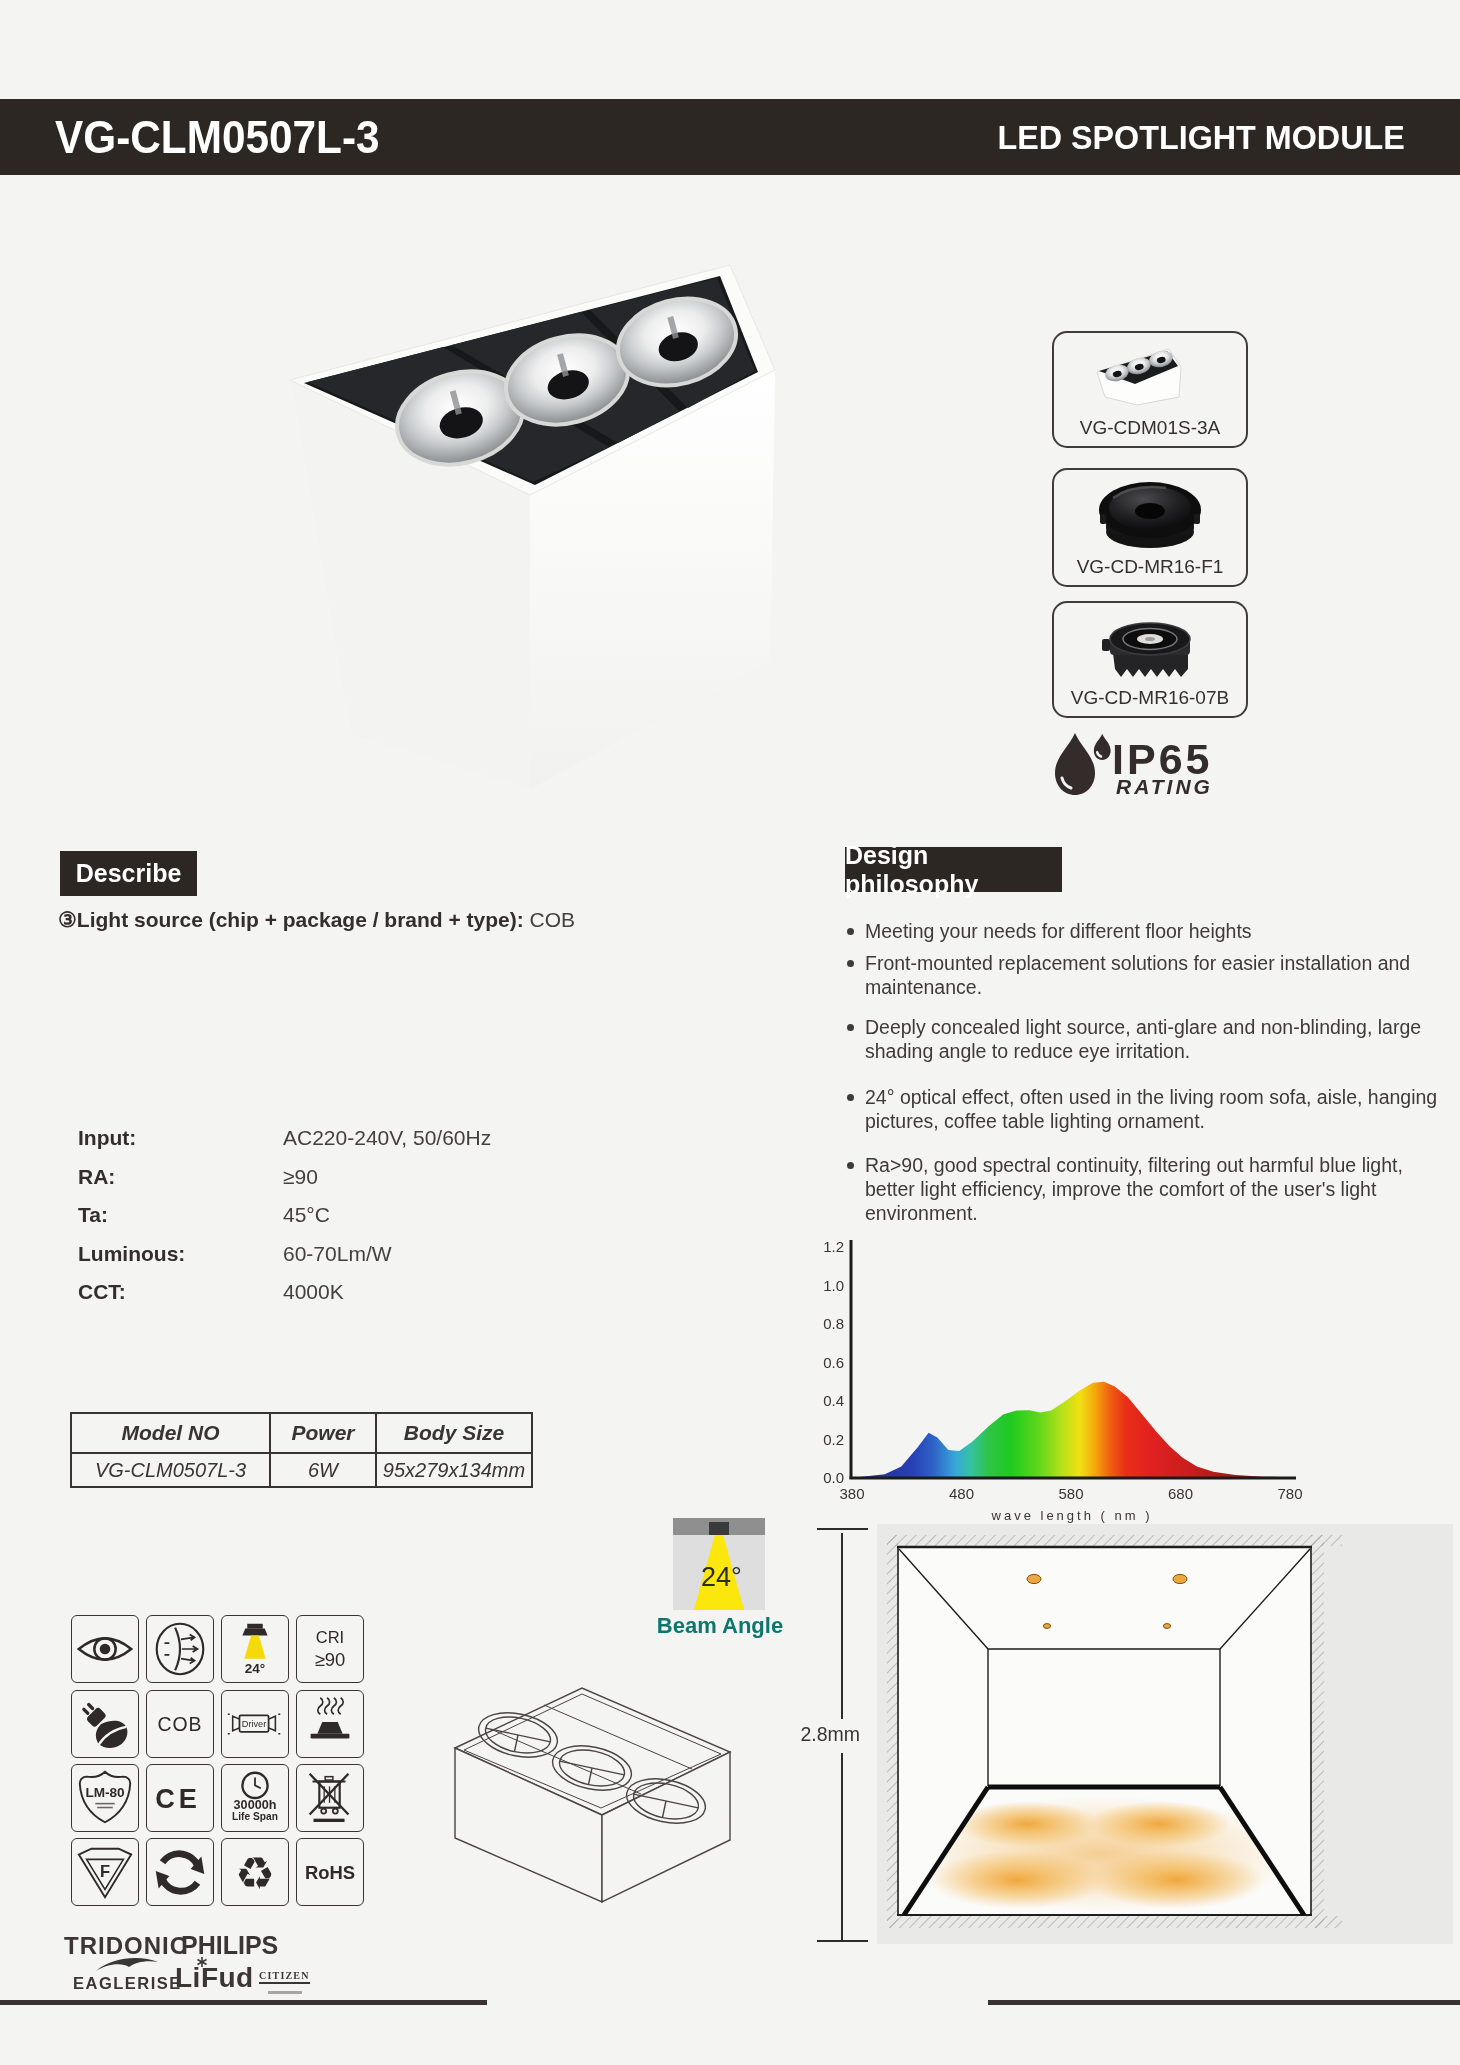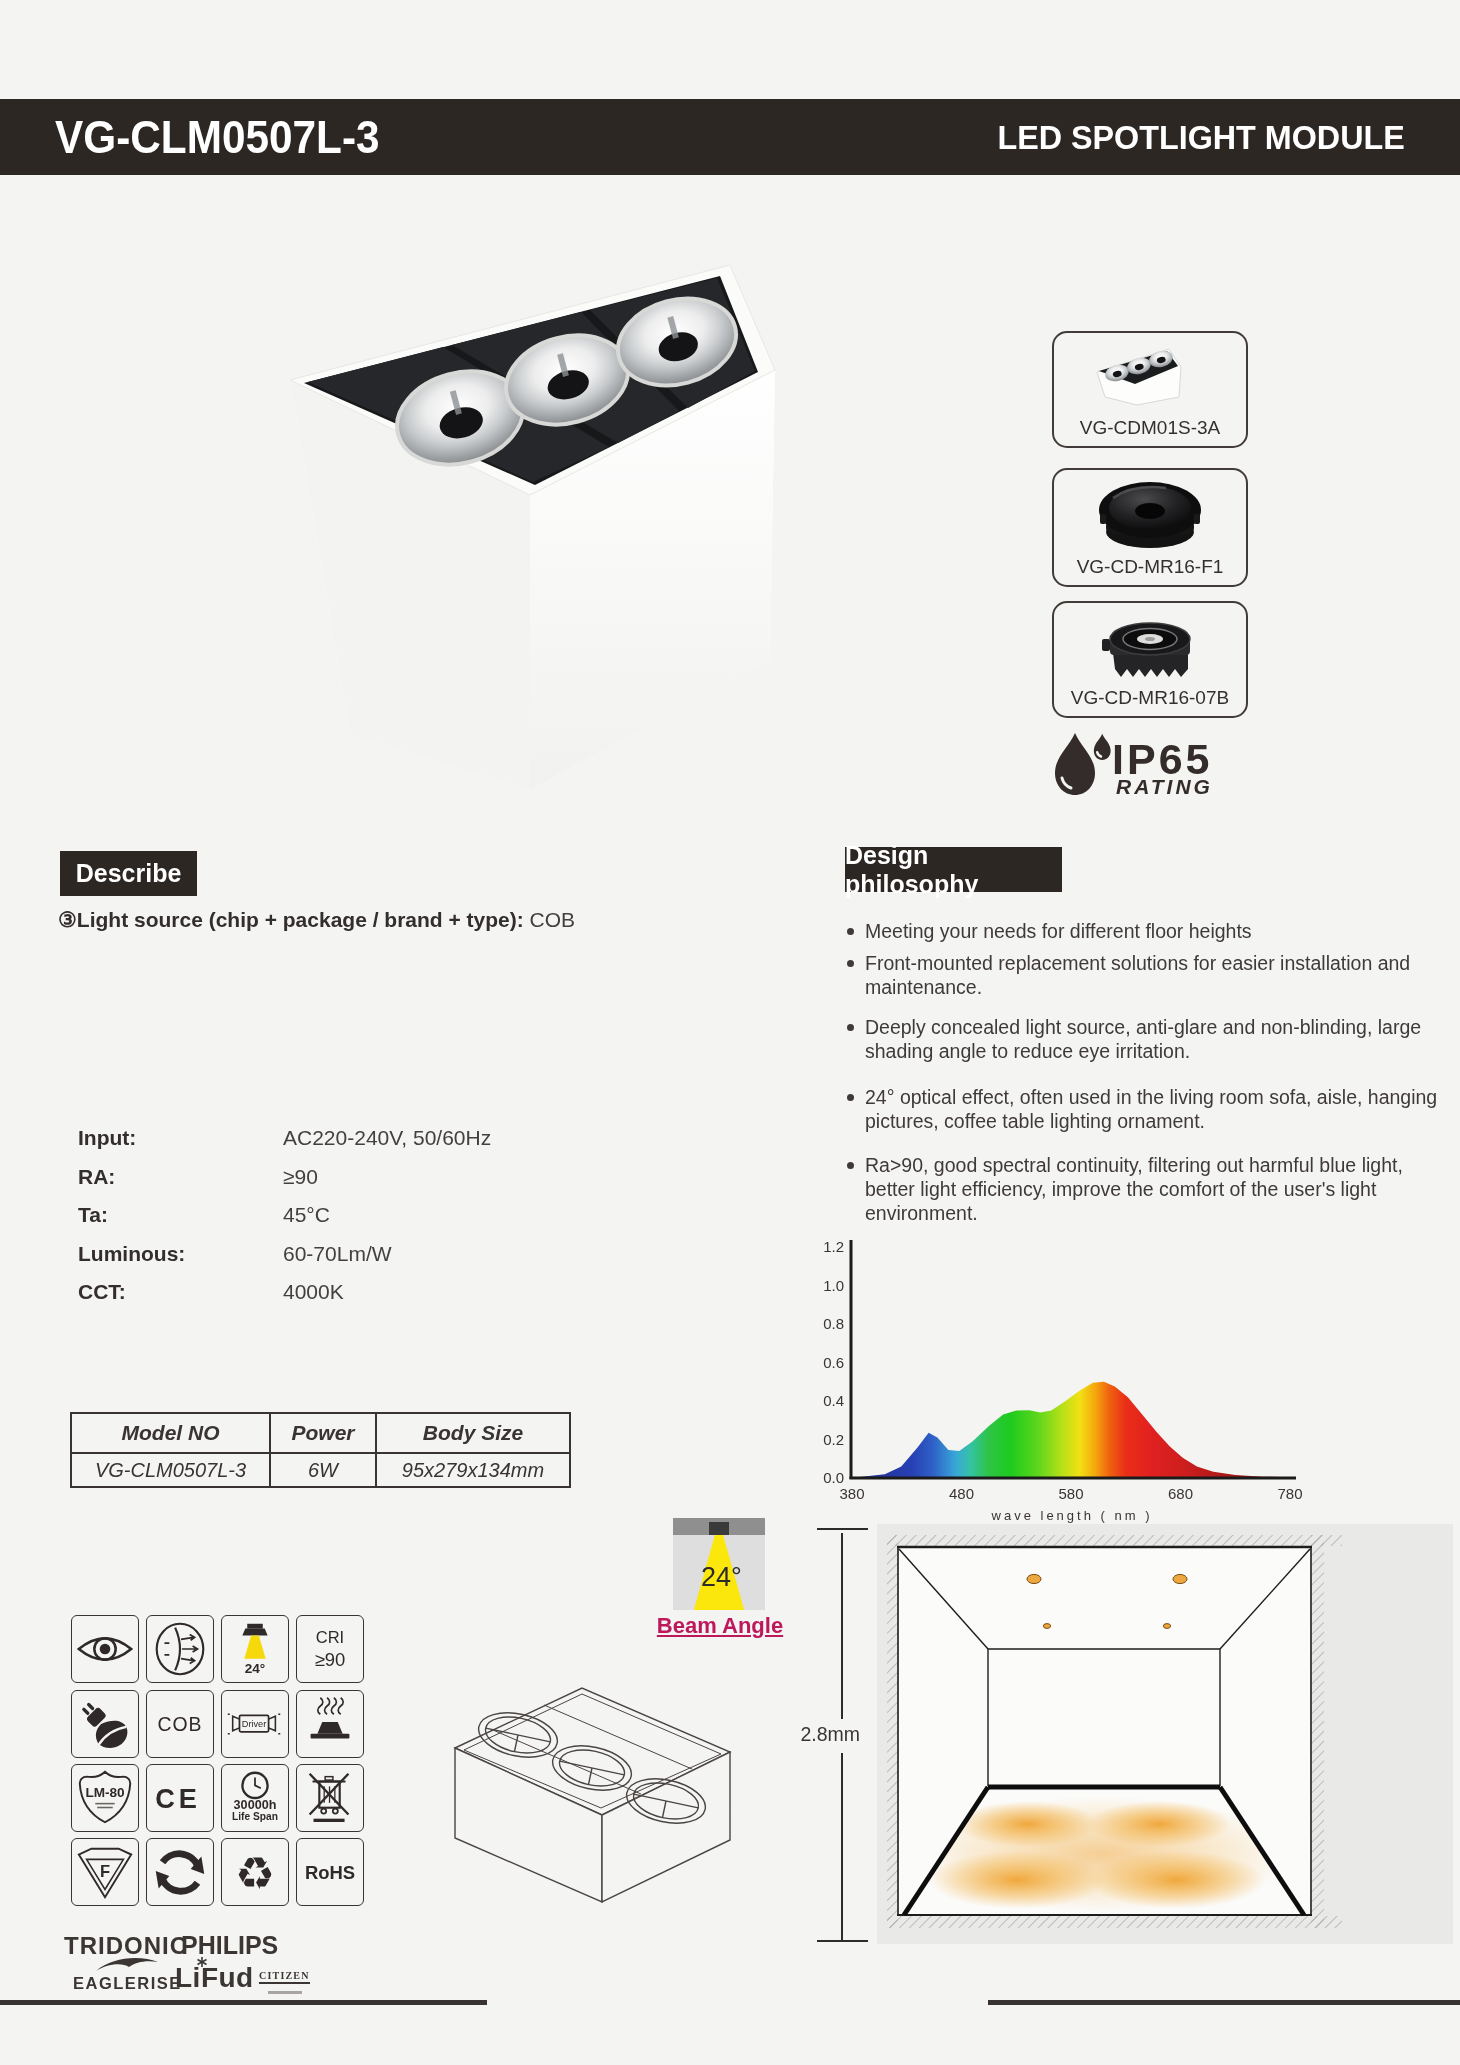--- a/index.html
+++ b/index.html
@@ -50,35 +50,35 @@
   #design-bullets li { position:relative; padding-left:20px; font-size:19.5px; line-height:24px; color:#3f3a39; }
   #design-bullets li::before { content:""; position:absolute; left:2px; top:9px; width:7px; height:7px; border-radius:50%; background:#3f3a39; }
   #design-bullets li:nth-child(1){ margin-bottom:8px; } #design-bullets li:nth-child(2){ margin-bottom:16px; }
   #design-bullets li:nth-child(3){ margin-bottom:22px; } #design-bullets li:nth-child(4){ margin-bottom:20px; }
 
   
   #model-table { position:absolute; left:70px; top:1412px; border-collapse:collapse;font-style:italic; }
   #model-table th, #model-table td { border:2px solid #393433; text-align:center; color:#393433; }
   #model-table th { height:40px; font-size:21px; font-weight:bold; }
   #model-table td { height:34px; font-size:20px; font-weight:normal; }
-  .col-model { width:199px; } .col-power { width:106px; } .col-size { width:194px; }
+  .col-model { width:199px; } .col-power { width:106px; } .col-size { width:156px; }
 
   
   #spectrum-wrap { position:absolute; left:800px; top:1228px; }
   .tick-label { font-size:15px; fill:#3a3433; }
   .axis-label { font-size:13px; fill:#3a3433; letter-spacing:3px; }
 
   
   #beam-icon { position:absolute; left:673px; top:1518px; width:92px; height:92px; background:#dedede; }
   #beam-top { position:absolute; left:0; top:0; width:92px; height:17px; background:#8f8f8f; }
   #beam-fixture { position:absolute; left:36px; top:4px; width:20px; height:13px; background:#3a3a3a; }
   #beam-cone { position:absolute; left:12px; top:17px; width:68px; height:75px; background:#fbe70c;
     clip-path:polygon(44% 0, 56% 0, 87% 100%, 13% 100%); }
   #beam-deg { position:absolute; left:28px; top:44px; font-size:27px; color:#2b2b2b; }
-  #beam-label { position:absolute; left:655px; top:1613px; width:130px; text-align:center; font-size:22px; font-weight:bold; color:#be185d;text-decoration:underline; }
+  #beam-label { position:absolute; left:655px; top:1613px; width:130px; text-align:center; font-size:22px; font-weight:bold; color:#0f766e; }
 
   
   #wireframe { position:absolute; left:440px; top:1680px; }
 
   
   #features { position:absolute; left:71px; top:1615px; width:300px; }
   .f-cell { position:absolute; width:68px; height:68px; border:1.5px solid #3a3433; border-radius:6px; }
   .f-cell svg { width:100%; height:100%; }
   .f-cell svg text { font-family:"Liberation Sans", sans-serif; fill:#2f2a29; }
 

